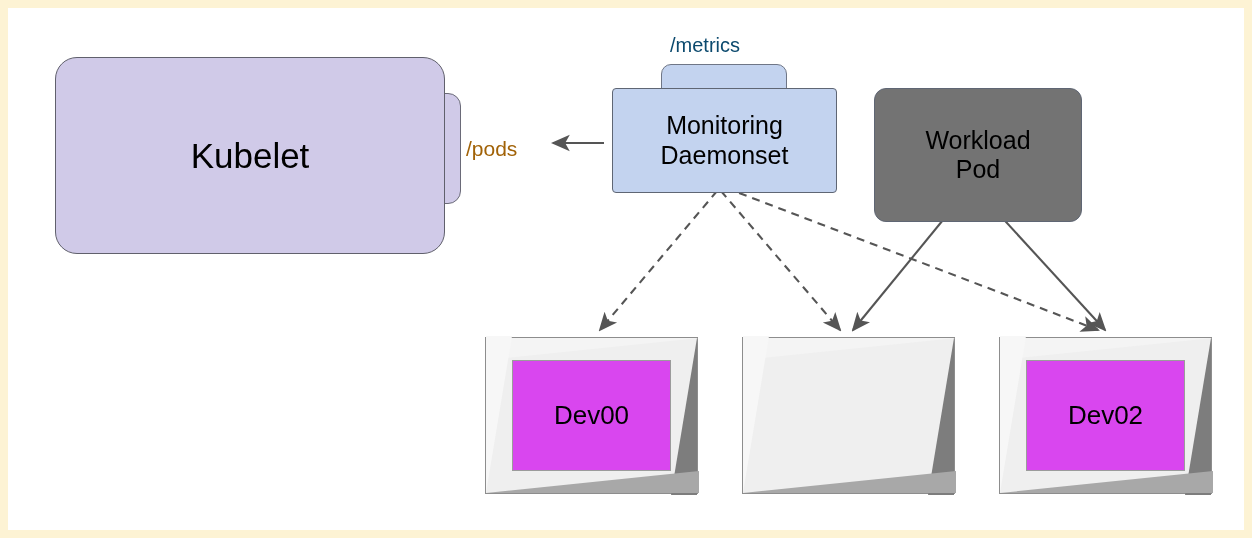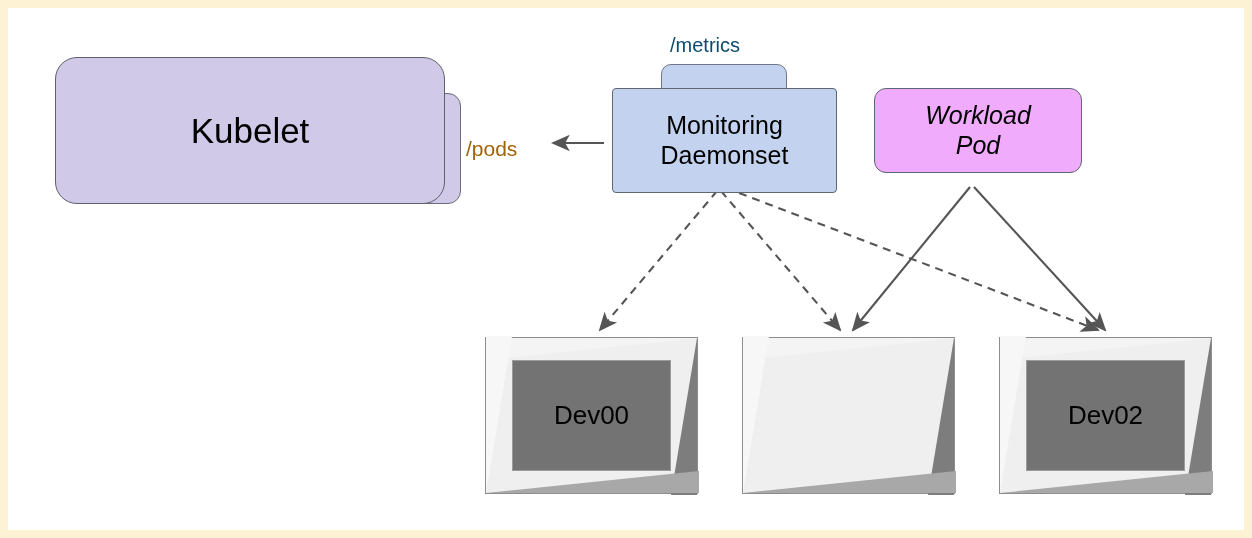--- a/index.html
+++ b/index.html
@@ -69,21 +69,21 @@
     background: #d0cae8;
     border: 1.4px solid #6a6a78;
     border-radius: 13px;
     box-sizing: border-box;
   }
   #kubelet-box {
     position: absolute;
     left: 0px;
     top: 0px;
     width: 390px;
-    height: 147px;
+    height: 197px;
     background: #d0cae8;
     border: 1.4px solid #60606c;
     border-radius: 22px;
     box-sizing: border-box;
     display: flex;
     align-items: center;
     justify-content: center;
     z-index: 2;
   }
   #kubelet-box .node-label {
@@ -143,30 +143,29 @@
     color: #0c4a6e;
     z-index: 4;
   }
 
   
   #workload-box {
     position: absolute;
     left: 866px;
     top: 80px;
     width: 208px;
-    height: 85px;
-    background: #f0abfc;
+    height: 134px;
+    background: #737373;
     border: 1.4px solid #5f6674;
     border-radius: 12px;
     box-sizing: border-box;
     display: flex;
     align-items: center;
     justify-content: center;
     z-index: 2;
-    font-style: italic;
   }
   #workload-box .node-label {
     font-size: 25px;
   }
 
   
   .device-node {
     position: absolute;
     top: 329px;
     width: 213px;
@@ -224,21 +223,21 @@
     height: 0;
     border-bottom: 157px solid transparent;
     border-left: 26px solid #f7f7f7;
   }
   .device-inner {
     position: absolute;
     left: 26px;
     top: 22px;
     right: 26px;
     bottom: 22px;
-    background: #737373;
+    background: #d946ef;
     border: 1px solid #9b9b9b;
     box-sizing: border-box;
     display: flex;
     align-items: center;
     justify-content: center;
   }
   .device-inner .node-label {
     font-size: 26px;
   }
 </style>

